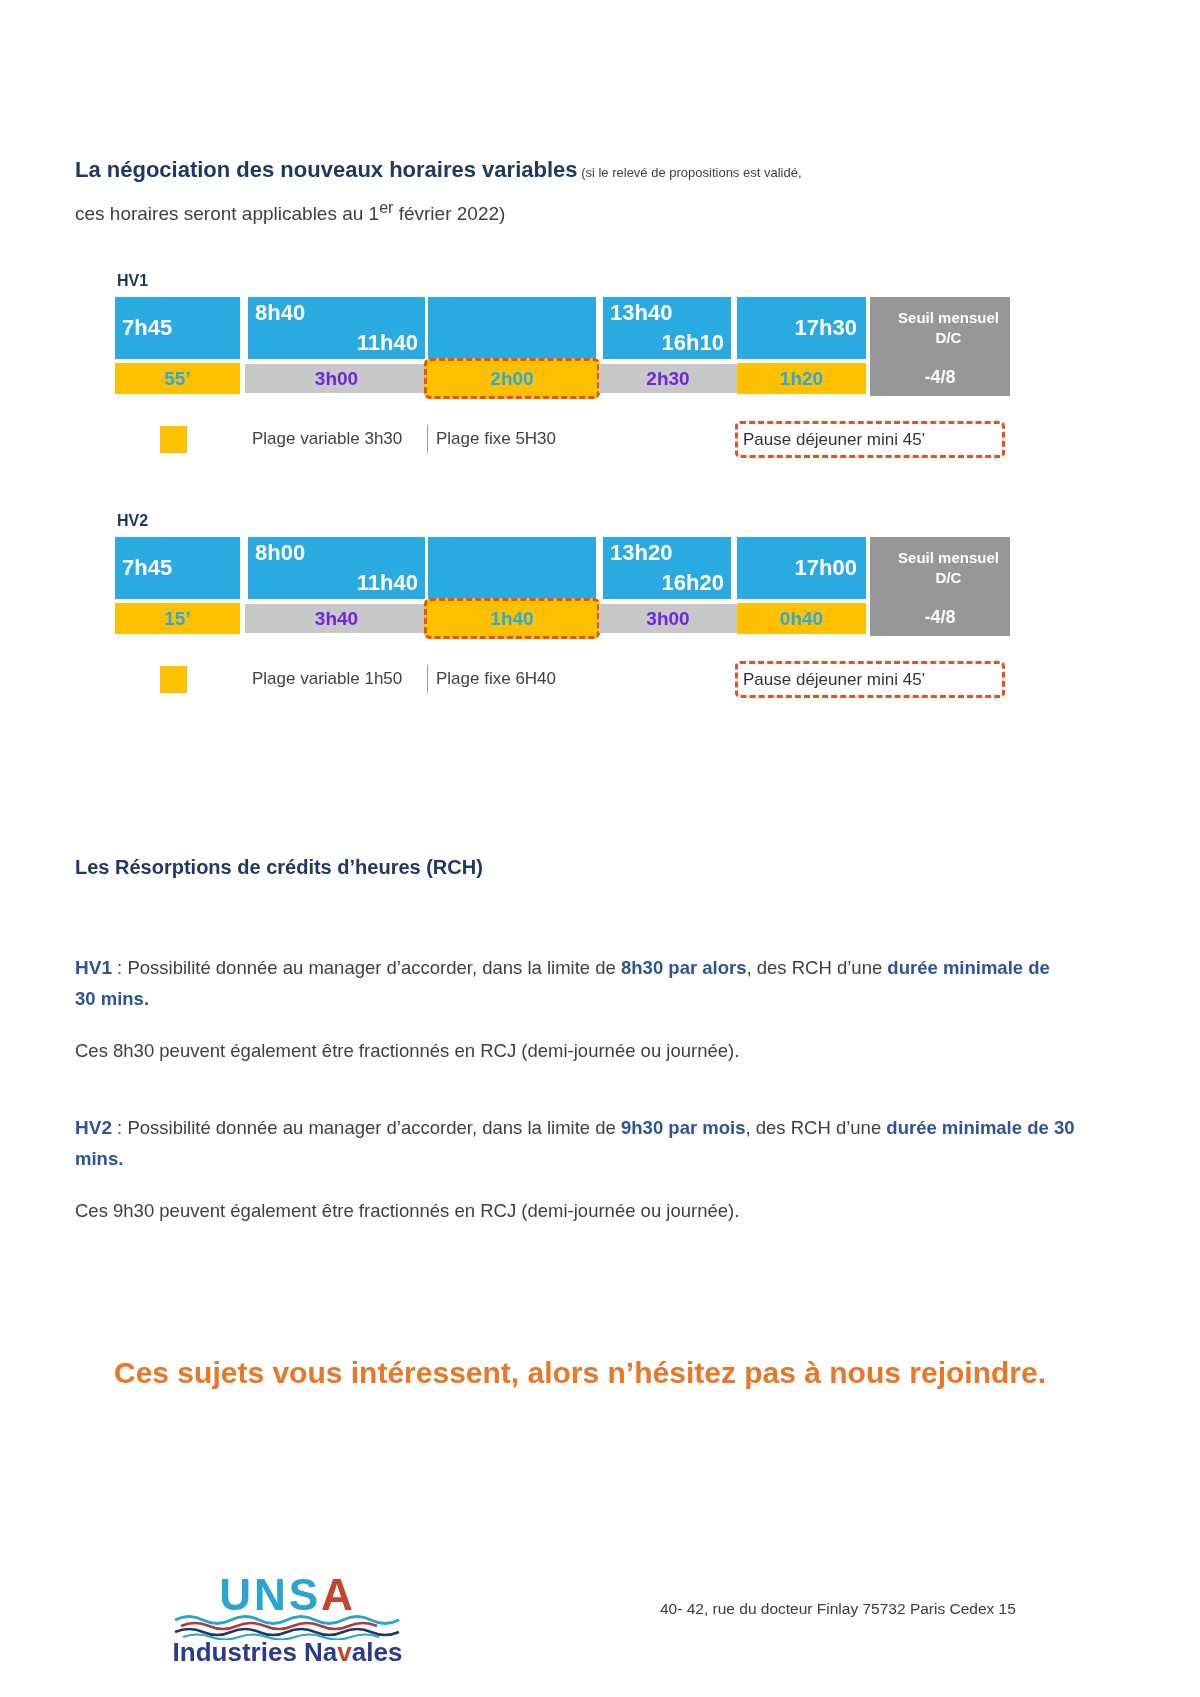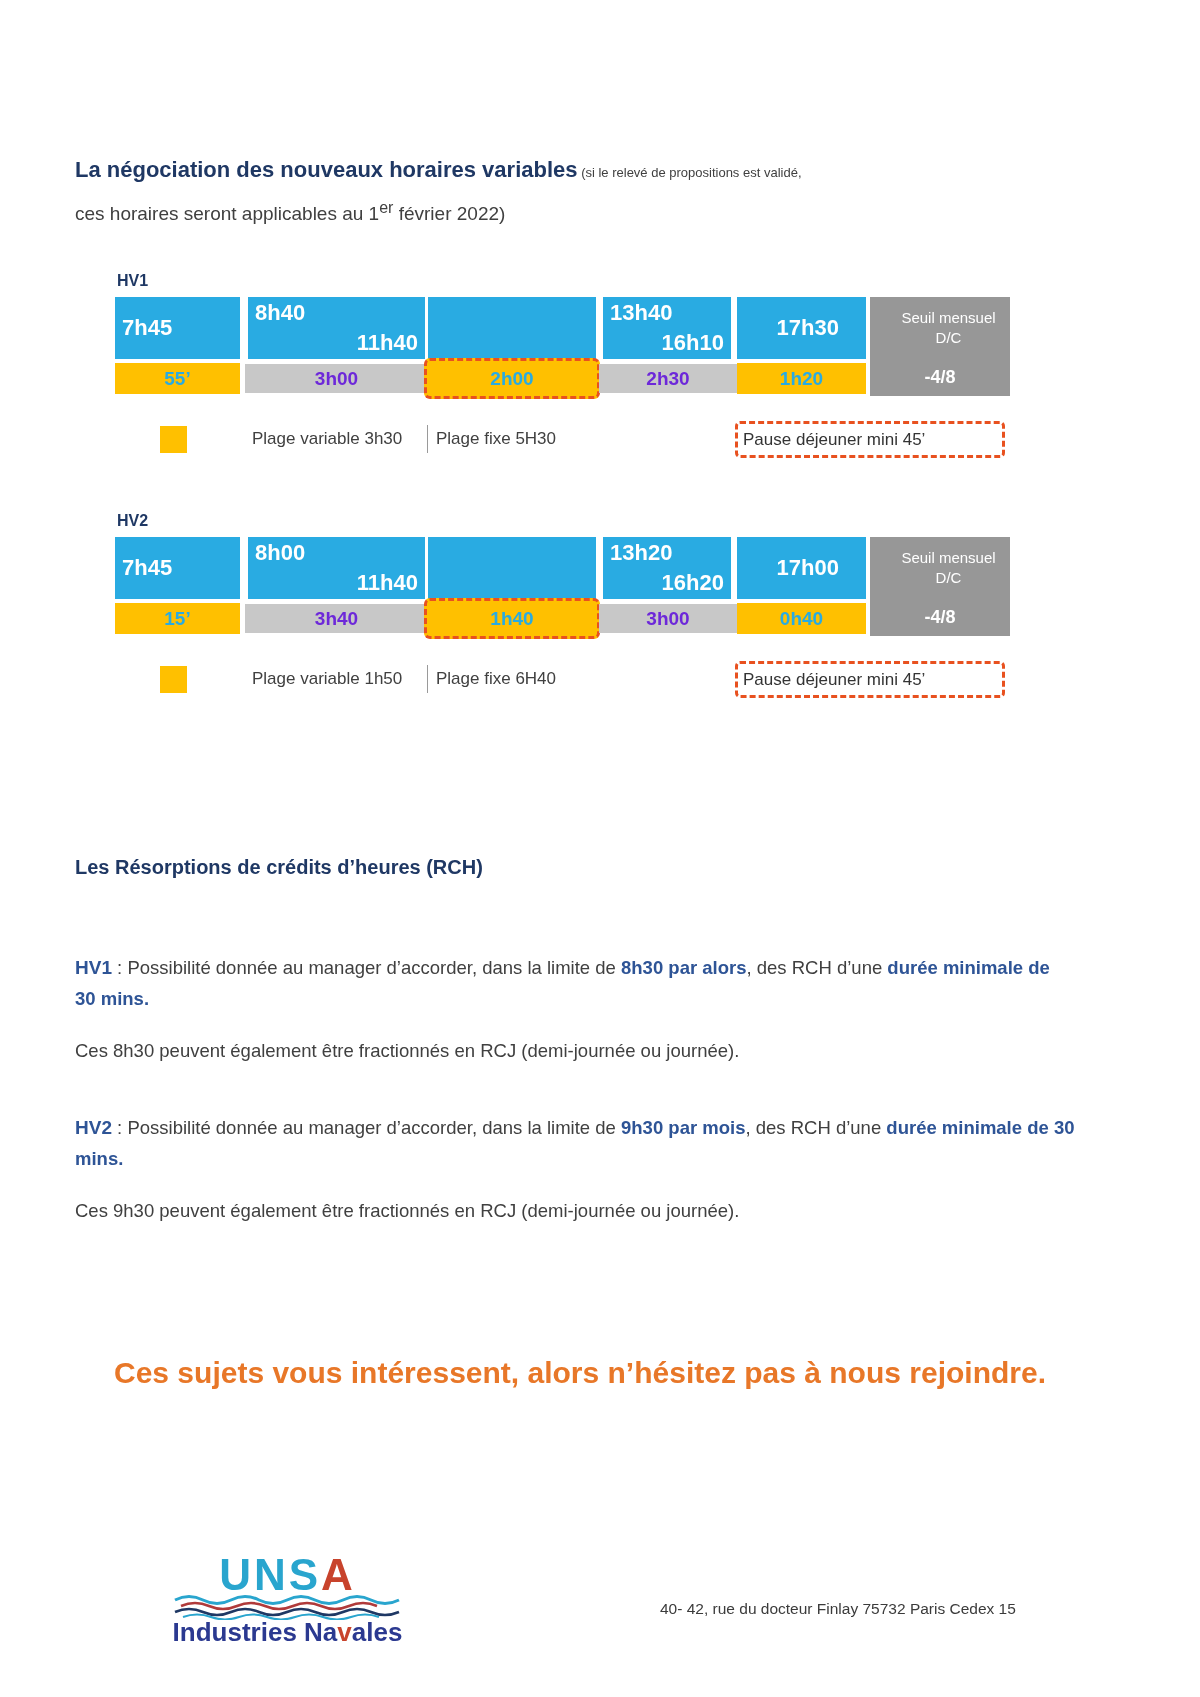--- a/index.html
+++ b/index.html
@@ -19,32 +19,32 @@
   #hv2-block{top:512px;}
   .hv-label{position:absolute;top:0;left:2px;font-size:16px;font-weight:bold;color:#1F3864;}
   .bars{position:absolute;top:25px;left:0;width:895px;height:99px;}
   .seg{position:absolute;top:0;height:62px;background:#29ABE2;color:#ffffff;
        font-weight:bold;font-size:22px;}
   .c1{left:0;width:125px}.c2{left:133px;width:177px}.c3{left:313px;width:168px}
   .c4{left:488px;width:128px}.c5{left:622px;width:129px}
   .t-start{position:absolute;top:3px;left:7px;}
   .t-end{position:absolute;bottom:3px;right:7px;}
   .t-mid-left{position:absolute;top:50%;transform:translateY(-50%);left:7px;}
-  .t-mid-right{position:absolute;top:50%;transform:translateY(-50%);right:27px;}
+  .t-mid-right{position:absolute;top:50%;transform:translateY(-50%);right:9px;}
   .dur{position:absolute;display:flex;align-items:center;justify-content:center;
        font-weight:bold;font-size:19px;}
   .dur.orange{top:66px;height:31px;background:#FFC000;color:#29ABE2;}
   .dur.gray{top:67px;height:29px;background:#C8C8C8;color:#6d28d9;}
   .g2{left:130px;width:183px}.g4{left:484px;width:138px}
   .dur.mid{top:61px;height:41px;left:309px;width:176px;background:#FFC000;color:#29ABE2;
            border:3px dashed #E8511F;border-radius:6px;box-sizing:border-box;}
   .seuil{position:absolute;left:755px;top:0;width:140px;height:99px;background:#979797;
          color:#ffffff;text-align:center;}
   .seuil-top{height:62px;display:flex;flex-direction:column;justify-content:center;
-             font-weight:normal;font-size:15px;line-height:20px;padding-left:17px;}
+             font-weight:bold;font-size:15px;line-height:20px;padding-left:17px;}
   .seuil-val{height:37px;display:flex;align-items:center;justify-content:center;
              font-size:18px;font-weight:600;}
 
   .legend{position:absolute;top:149px;left:0;width:895px;height:37px;
           font-size:17px;color:#404040;}
   .lg-square{position:absolute;left:45px;top:5px;width:27px;height:27px;background:#FFC000;}
   .lg-var{position:absolute;left:137px;top:8px;}
   .lg-div{position:absolute;left:312px;top:4px;width:1px;height:28px;background:#9a9a9a;}
   .lg-fixe{position:absolute;left:321px;top:8px;}
   .pause{position:absolute;left:620px;top:0;width:270px;height:37px;background:#ffffff;
@@ -61,21 +61,21 @@
   .note{position:absolute;left:75px;width:1000px;font-size:18.5px;color:#404040;}
   #note-hv1{top:1040px;}
   #note-hv2{top:1200px;}
 
   
   .cta{position:absolute;left:30px;top:1356px;width:1100px;text-align:center;
        font-size:30px;font-weight:bold;color:#E87728;}
 
   
   .logo{position:absolute;left:165px;top:1552px;width:245px;text-align:center;}
-  .logo-unsa{font-size:44px;font-weight:bold;letter-spacing:3px;line-height:46px;}
+  .logo-unsa{font-size:44px;font-weight:bold;letter-spacing:3px;line-height:46px;margin-top:20px;}
   .lu{color:#29A5CE}.la{color:#C8432C}
   .logo-waves{display:block;margin:-4px auto 0 auto;}
   .logo-line2{font-size:26px;font-weight:bold;color:#2B3990;margin-top:-3px;white-space:nowrap;}
   .lv{color:#C8432C}
   .address{position:absolute;left:660px;top:1600px;font-size:15.5px;color:#3B3B3B;text-align:center;}
 </style>
 </head>
 <body>
 
 <div class="page">

